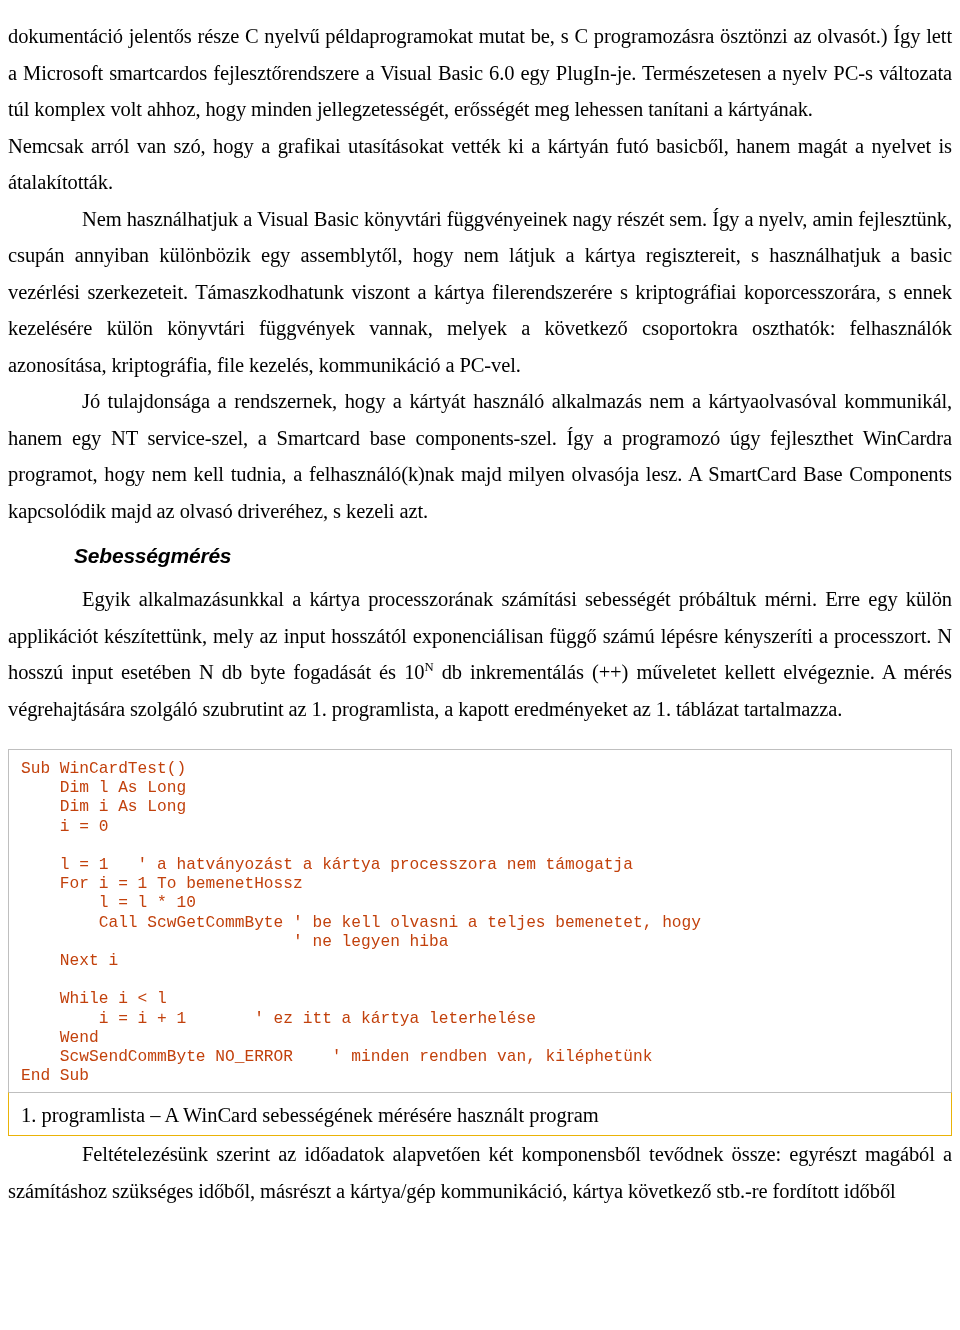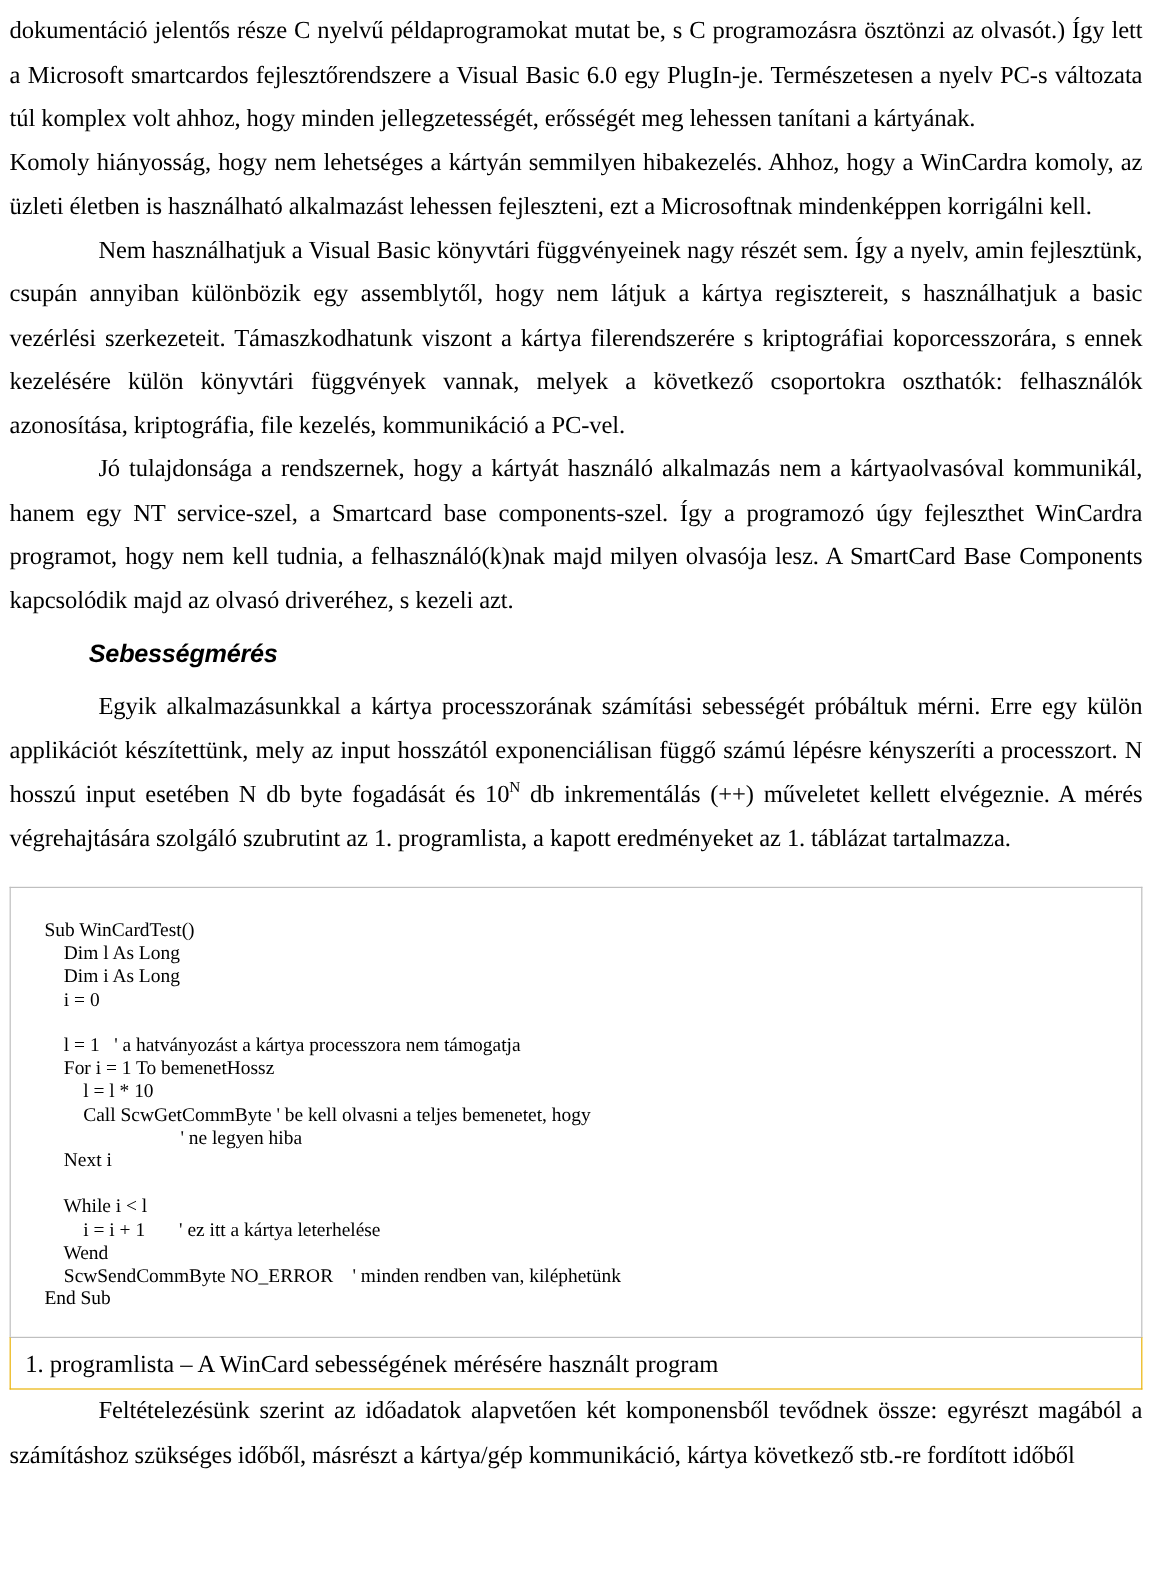--- a/index.html
+++ b/index.html
@@ -10,21 +10,21 @@
   body {
     width: 960px;
     height: 1330px;
     font-family: "Liberation Serif", "DejaVu Serif", serif;
     color: #000000;
     overflow: hidden;
   }
   .page {
     width: 960px;
     box-sizing: border-box;
-    padding: 8px 8px;
+    padding: 18px 8px;
   }
   p.body-text {
     font-size: 20.5px;
     line-height: 36.5px;
     text-align: justify;
     margin: 0;
     text-indent: 0;
     letter-spacing: -0.1px;
   }
   p.indent {
@@ -48,26 +48,26 @@
     line-height: 0;
   }
   .code-box {
     border: 1px solid #bfbfbf;
     border-bottom: none;
     margin-top: 22px;
     padding: 10px 0 6px 12px;
     background: #ffffff;
   }
   pre.code {
-    font-family: Liberation Serif, serif;
+    font-family: Liberation Mono, monospace;
     font-size: 16.2px;
     line-height: 19.2px;
-    margin: 16px;
+    margin: 0;
     white-space: pre;
-    color: #000000;
+    color: #c2410c;
     letter-spacing: 0px;
   }
   .caption-box {
     border: 1px solid #eab308;
     border-top: 1px solid #bfbfbf;
     padding: 8px 0 6px 12px;
   }
   .caption-text {
     font-size: 20.5px;
     line-height: 28px;
@@ -77,23 +77,23 @@
     margin-top: 36px;
   }
 </style>
 </head>
 <body>
 
 <div class="page">
 
   <p class="body-text top-para">dokumentáció jelentős része C nyelvű példaprogramokat mutat be, s C programozásra ösztönzi az olvasót.) Így lett a Microsoft smartcardos fejlesztőrendszere a Visual Basic 6.0 egy PlugIn-je. Természetesen a nyelv PC-s változata túl komplex volt ahhoz, hogy minden jellegzetességét, erősségét meg lehessen tanítani a kártyának.</p>
 
+  <p class="body-text">Nemcsak arról van szó, hogy a grafikai utasításokat vették ki a kártyán futó basicből, hanem magát a nyelvet is átalakították.</p>
 
 
-  <p class="body-text">Komoly hiányosság, hogy nem lehetséges a kártyán semmilyen hibakezelés. Ahhoz, hogy a WinCardra komoly, az üzleti életben is használható alkalmazást lehessen fejleszteni, ezt a Microsoftnak mindenképpen korrigálni kell.</p>
 
   <p class="body-text indent">Nem használhatjuk a Visual Basic könyvtári függvényeinek nagy részét sem. Így a nyelv, amin fejlesztünk, csupán annyiban különbözik egy assemblytől, hogy nem látjuk a kártya regisztereit, s használhatjuk a basic vezérlési szerkezeteit. Támaszkodhatunk viszont a kártya filerendszerére s kriptográfiai koporcesszorára, s ennek kezelésére külön könyvtári függvények vannak, melyek a következő csoportokra oszthatók: felhasználók azonosítása, kriptográfia, file kezelés, kommunikáció a PC-vel.</p>
 
   <p class="body-text indent">Jó tulajdonsága a rendszernek, hogy a kártyát használó alkalmazás nem a kártyaolvasóval kommunikál, hanem egy NT service-szel, a Smartcard base components-szel. Így a programozó úgy fejleszthet WinCardra programot, hogy nem kell tudnia, a felhasználó(k)nak majd milyen olvasója lesz. A SmartCard Base Components kapcsolódik majd az olvasó driveréhez, s kezeli azt.</p>
 
   <h2 class="section-heading">Sebességmérés</h2>
 
   <p class="body-text indent"><span>Egyik alkalmazásunkkal a kártya processzorának számítási sebességét próbáltuk mérni. Erre egy külön applikációt készítettünk, mely az input hosszától exponenciálisan függő számú lépésre kényszeríti a processzort. N hosszú input esetében N db byte fogadását és 10</span><sup class="sup">N</sup><span> db inkrementálás (++) műveletet kellett elvégeznie. A mérés végrehajtására szolgáló szubrutint az 1. programlista, a kapott eredményeket az 1. táblázat tartalmazza.</span></p>
 
   <div class="code-box">

